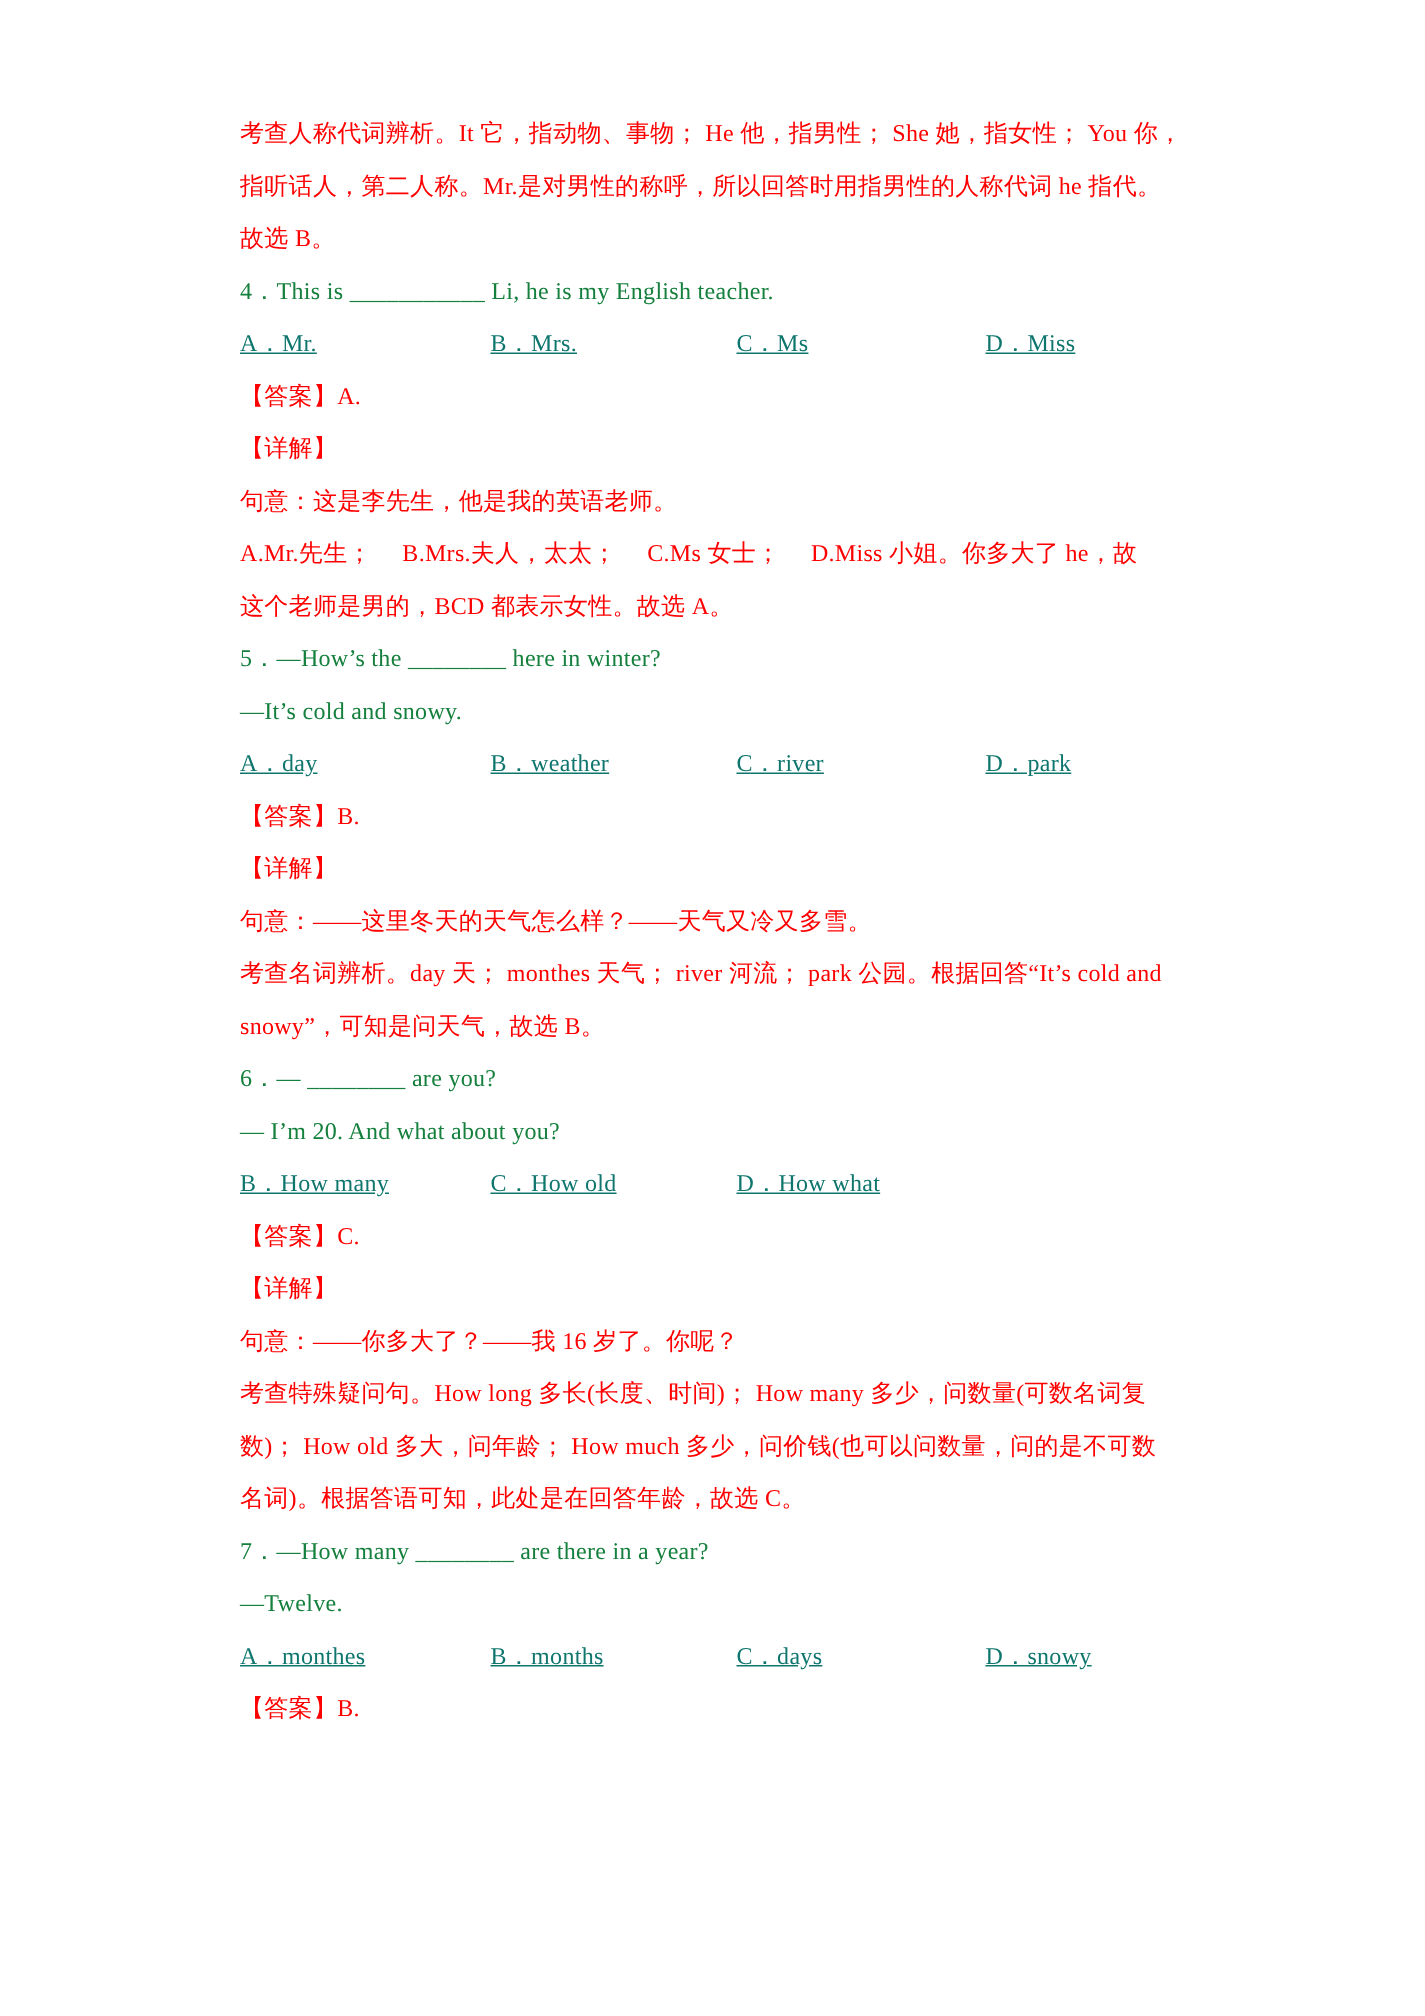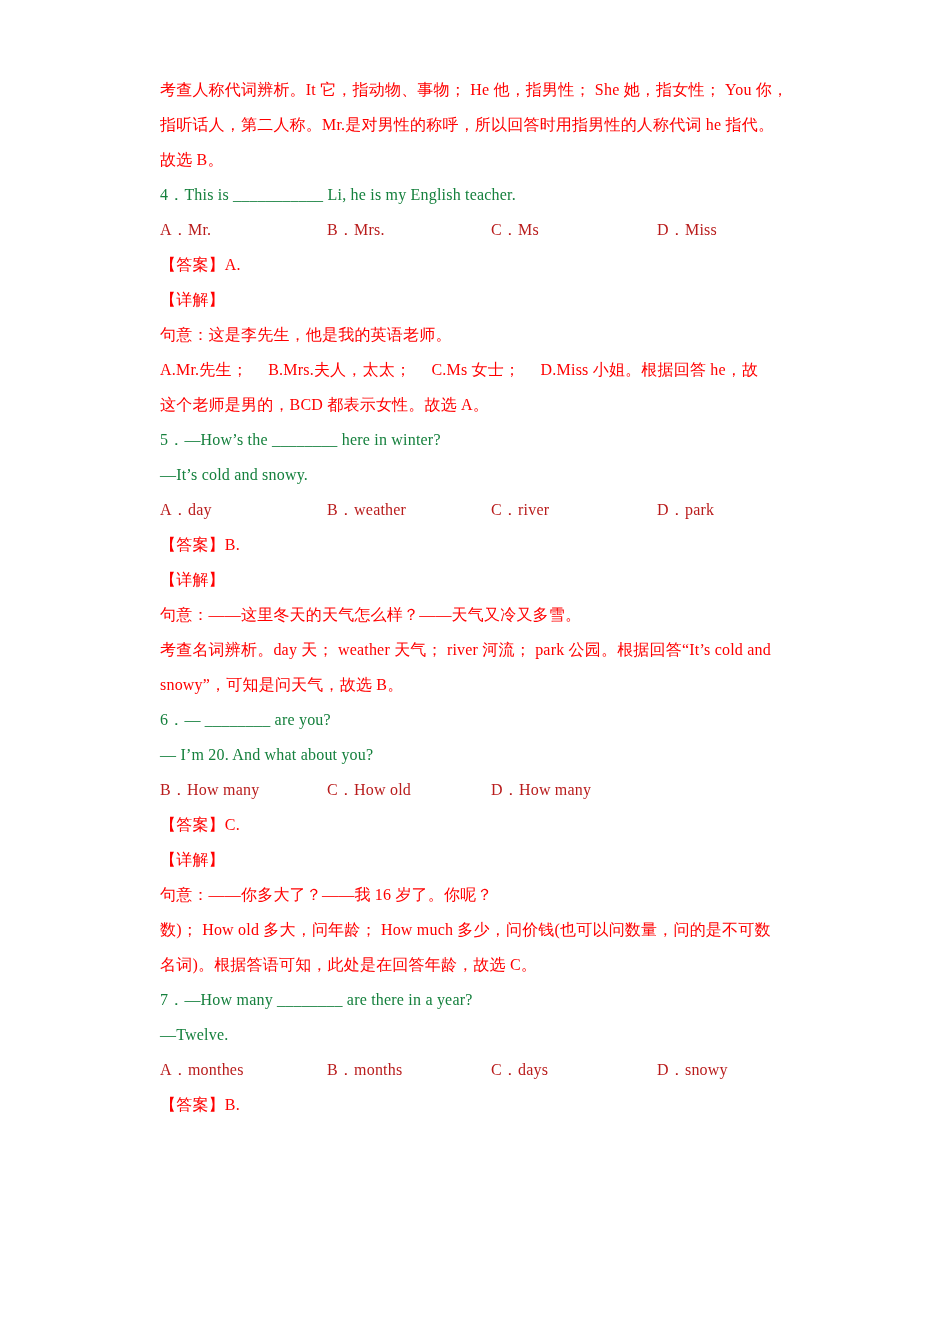--- a/index.html
+++ b/index.html
@@ -27,55 +27,57 @@
     line-height: 35px;
     height: 35px;
     white-space: pre-wrap;
     letter-spacing: 0.2px;
   }
   .line.red { color: #ff0000; }
   .line.black { color: #15803d; }
   .options-row {
     display: grid;
     grid-template-columns: 167px 164px 166px auto;
-    color: #b91c1c;
+    color: #0f766e;
+    text-decoration: underline;
   }
   .option-cell {
     line-height: 35px;
   }
 </style>
 </head>
 <body>
 
 <div class="page">
   <div class="doc-body">
       <div class="line red">考查人称代词辨析。It 它，指动物、事物； He 他，指男性； She 她，指女性； You 你，</div>
       <div class="line red">指听话人，第二人称。Mr.是对男性的称呼，所以回答时用指男性的人称代词 he 指代。</div>
       <div class="line red">故选 B。</div>
       <div class="line black">4．This is ___________ Li, he is my English teacher.</div>
       <div class="line options-row"><span class="option-cell">A．Mr.</span><span class="option-cell">B．Mrs.</span><span class="option-cell">C．Ms</span><span class="option-cell">D．Miss</span></div>
       <div class="line red">【答案】A.</div>
       <div class="line red">【详解】</div>
       <div class="line red">句意：这是李先生，他是我的英语老师。</div>
-      <div class="line red">A.Mr.先生；　 B.Mrs.夫人，太太；　 C.Ms 女士；　 D.Miss 小姐。根据回答 he，故</div>
+      <div class="line red">A.Mr.先生；　 B.Mrs.夫人，太太；　 C.Ms 女士；　 D.Miss 小姐。你多大了 he，故</div>
       <div class="line red">这个老师是男的，BCD 都表示女性。故选 A。</div>
       <div class="line black">5．—How’s the ________ here in winter?</div>
       <div class="line black">—It’s cold and snowy.</div>
       <div class="line options-row"><span class="option-cell">A．day</span><span class="option-cell">B．weather</span><span class="option-cell">C．river</span><span class="option-cell">D．park</span></div>
       <div class="line red">【答案】B.</div>
       <div class="line red">【详解】</div>
       <div class="line red">句意：——这里冬天的天气怎么样？——天气又冷又多雪。</div>
-      <div class="line red">考查名词辨析。day 天； weather 天气； river 河流； park 公园。根据回答“It’s cold and</div>
+      <div class="line red">考查名词辨析。day 天； monthes 天气； river 河流； park 公园。根据回答“It’s cold and</div>
       <div class="line red">snowy”，可知是问天气，故选 B。</div>
       <div class="line black">6．— ________ are you?</div>
       <div class="line black">— I’m 20. And what about you?</div>
-      <div class="line options-row"><span class="option-cell">B．How many</span><span class="option-cell">C．How old</span><span class="option-cell">D．How many</span></div>
+      <div class="line options-row"><span class="option-cell">B．How many</span><span class="option-cell">C．How old</span><span class="option-cell">D．How what</span></div>
       <div class="line red">【答案】C.</div>
       <div class="line red">【详解】</div>
       <div class="line red">句意：——你多大了？——我 16 岁了。你呢？</div>
+      <div class="line red">考查特殊疑问句。How long 多长(长度、时间)； How many 多少，问数量(可数名词复</div>
       <div class="line red">数)； How old 多大，问年龄； How much 多少，问价钱(也可以问数量，问的是不可数</div>
       <div class="line red">名词)。根据答语可知，此处是在回答年龄，故选 C。</div>
       <div class="line black">7．—How many ________ are there in a year?</div>
       <div class="line black">—Twelve.</div>
       <div class="line options-row"><span class="option-cell">A．monthes</span><span class="option-cell">B．months</span><span class="option-cell">C．days</span><span class="option-cell">D．snowy</span></div>
       <div class="line red">【答案】B.</div>
     </div>
 </div>
 
 </body></html>

